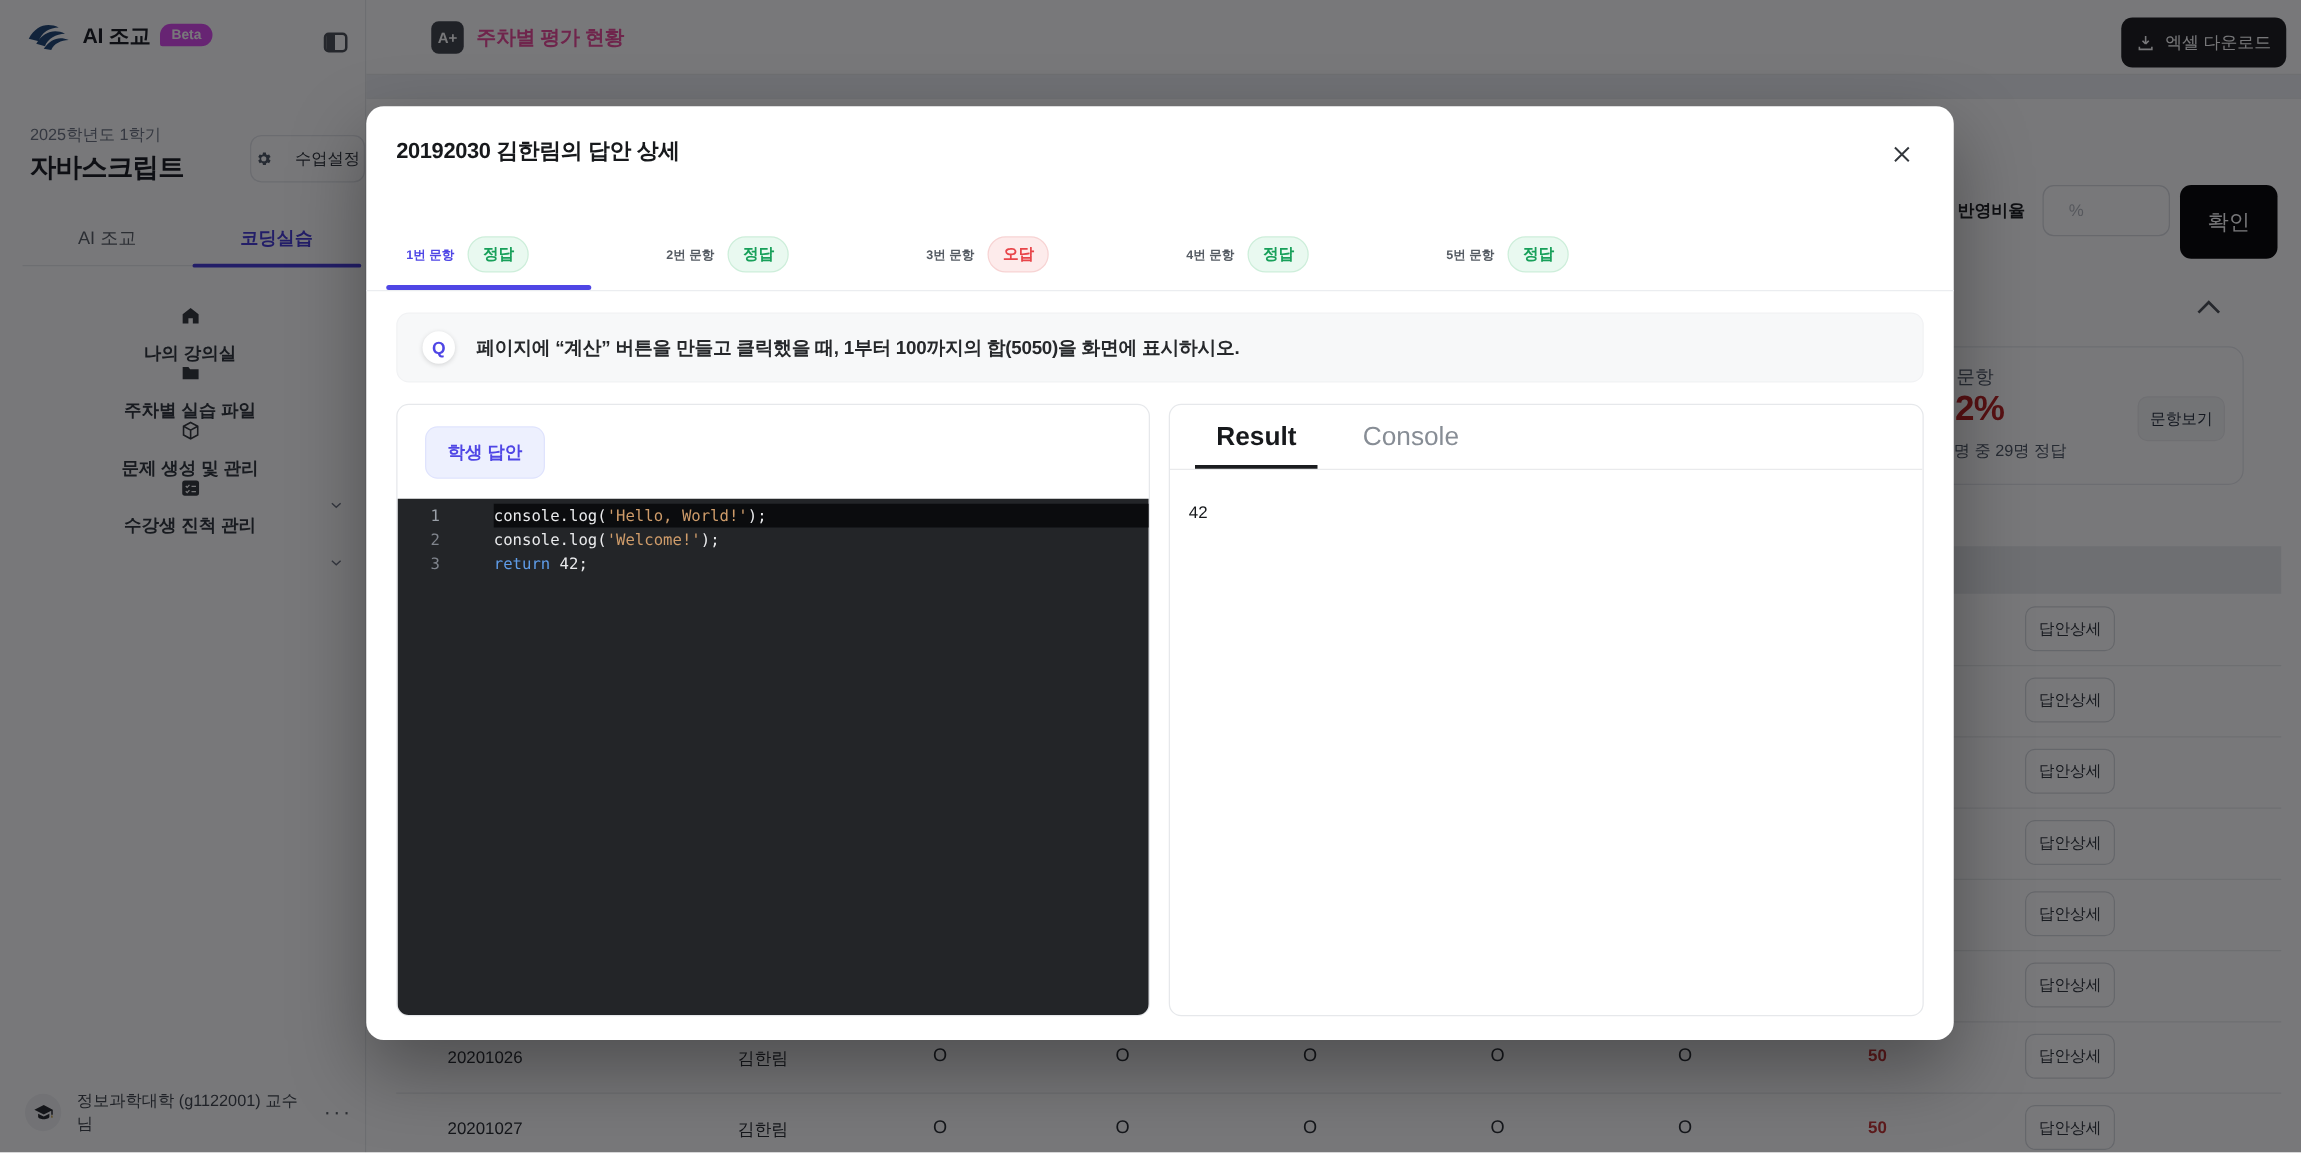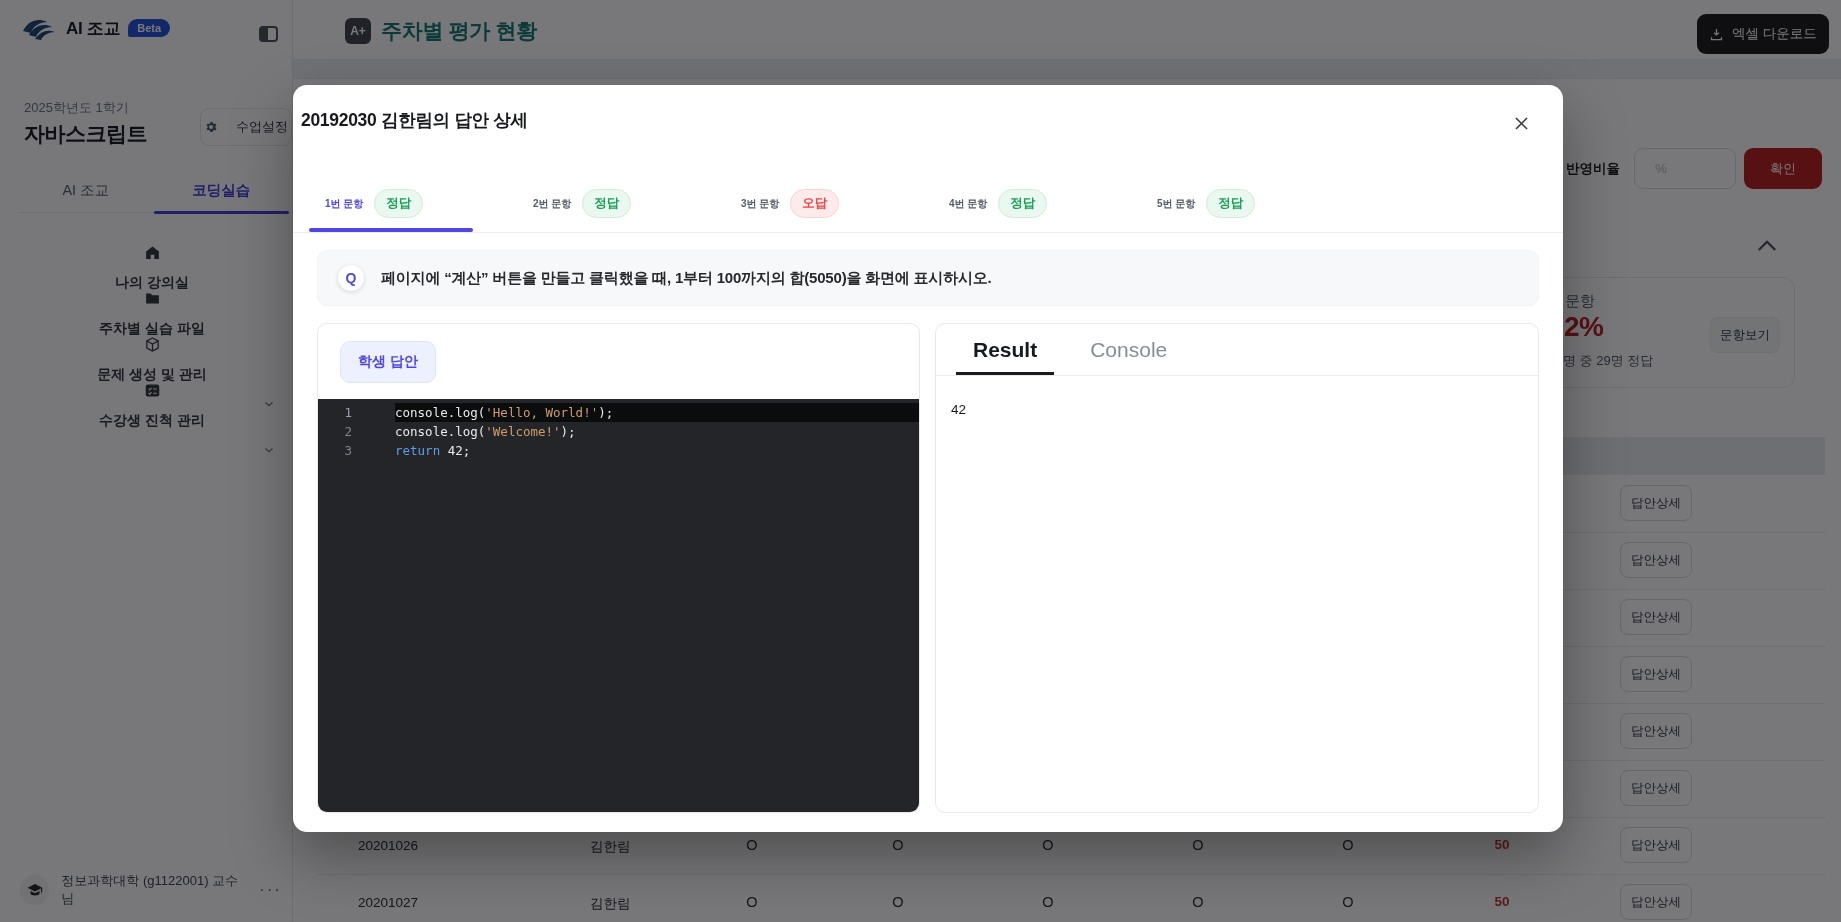--- a/index.html
+++ b/index.html
@@ -8,21 +8,21 @@
     position:relative; overflow:hidden;
     font-family:"Liberation Sans", sans-serif;
     background:#eef0f3; color:#222;
   }
   .abs { position:absolute; }
 
   
   .sidebar { left:0; top:0; width:293px; height:922px; background:#fff; border-right:1px solid #e7e9ec; }
   .logo-row { position:absolute; left:20px; top:14px; display:flex; align-items:center; gap:8px; }
   .logo-text { font-size:17px; font-weight:700; color:#14181d; letter-spacing:-0.3px; }
-  .beta-badge { background:#1d4ed8; color:#fff; font-size:11px; font-weight:600; padding:3px 9px; border-radius:9px 9px 9px 2px; }
+  .beta-badge { background:#d946ef; color:#fff; font-size:11px; font-weight:600; padding:3px 9px; border-radius:9px 9px 9px 2px; }
   .collapse-btn { position:absolute; right:14px; top:26px; width:19px; height:16px; border:2px solid #474c52; border-radius:4px; }
   .collapse-btn::before { content:''; position:absolute; left:0; top:0; width:7px; height:100%; background:#474c52; }
   .semester { position:absolute; left:24px; top:99px; font-size:13px; color:#6b7280; }
   .course-title { position:absolute; left:24px; top:120px; font-size:21px; font-weight:800; color:#14181d; letter-spacing:-0.5px; }
   .settings-btn { position:absolute; left:200px; top:108px; width:92px; height:38px; border:1px solid #e2e4e8; border-radius:9px; background:#fff; display:flex; align-items:center; justify-content:center; gap:18px; font-size:13px; color:#2b3138; }
   .side-tabs { position:absolute; left:18px; right:3px; top:168px; height:45px; display:flex; border-bottom:1px solid #e7e9ec; }
   .side-tab { flex:1; display:flex; align-items:center; justify-content:center; font-size:14.5px; color:#555b63; position:relative; cursor:pointer; }
   .side-tab.active { color:#4338d8; font-weight:700; }
   .side-tab.active::after { content:''; position:absolute; left:0; right:0; bottom:-2px; height:3px; background:#4338d8; border-radius:2px; }
   .side-menu { position:absolute; left:0; top:244px; width:100%; }
@@ -30,46 +30,46 @@
   .menu-item .chev { margin-left:auto; }
   .user-row { position:absolute; left:20px; right:10px; top:872px; display:flex; align-items:center; gap:12px; }
   .avatar { width:30px; height:30px; border-radius:50%; background:#f1f2f4; display:flex; align-items:center; justify-content:center; }
   .user-name { font-size:13px; color:#3c4249; }
   .user-more { margin-left:auto; font-size:17px; color:#565b61; letter-spacing:2px; cursor:pointer; }
 
   
   .top-header { left:293px; top:0; width:1548px; height:60px; background:#fff; border-bottom:1px solid #e9eaec; }
   .page-title-wrap { position:absolute; left:52px; top:17px; display:flex; align-items:center; gap:10px; }
   .aplus-icon { width:26px; height:26px; background:#3d4148; color:#fff; border-radius:6px; font-size:12px; font-weight:700; display:flex; align-items:center; justify-content:center; }
-  .page-title { font-size:21px; font-weight:700; color:#0f766e; letter-spacing:-0.3px; }
+  .page-title { font-size:16px; font-weight:700; color:#ec4899; letter-spacing:-0.3px; }
   .excel-btn { left:1697px; top:14px; width:132px; height:40px; background:#17181a; color:#fff; border-radius:9px; display:flex; align-items:center; justify-content:center; gap:8px; font-size:13.5px; cursor:pointer; }
   .main-card { left:293px; top:78px; width:1548px; height:844px; background:#fff; border-top:1px solid #e6e8eb; }
   .ratio-label { left:1566px; top:160px; font-size:13.5px; font-weight:700; color:#17191c; }
   .ratio-input { left:1634px; top:148px; width:102px; height:41px; border:1px solid #d9dbe0; border-radius:9px; padding-left:20px; font-size:13.5px; color:#30343a; background:#fff; font-family:"Liberation Sans", sans-serif; }
   .ratio-input::placeholder { color:#b4b8bf; }
-  .confirm-btn { left:1744px; top:148px; width:78px; height:41px; background:#b91c1c; color:#fff; border-radius:9px; display:flex; align-items:center; justify-content:center; font-size:13px; cursor:pointer; }
+  .confirm-btn { left:1744px; top:148px; width:78px; height:59px; background:#000000; color:#fff; border-radius:9px; display:flex; align-items:center; justify-content:center; font-size:17px; cursor:pointer; }
   .collapse-chevron { left:1756px; top:238px; }
   .stat-card { left:1350px; top:277px; width:445px; height:111px; border:1px solid #e5e7eb; border-radius:12px; background:#fff; }
   .stat-label { left:1565px; top:292px; font-size:15px; color:#4b5563; }
   .stat-percent { left:1564px; top:311px; font-size:28px; font-weight:800; color:#b91c1c; letter-spacing:-0.5px; }
   .stat-sub { left:1563px; top:352px; font-size:13px; color:#4b5563; }
   .view-btn { left:1710px; top:317px; width:70px; height:36px; background:#f4f5f6; border:1px solid #ebecee; border-radius:8px; display:flex; align-items:center; justify-content:center; font-size:12.5px; color:#1f2937; cursor:pointer; }
   .thead-band { left:317px; top:437px; width:1508px; height:38px; background:#e9ebee; }
   .row-divider { left:317px; width:1508px; height:1px; background:#e8eaec; }
   .action-btn { position:absolute; left:1620px; width:72px; height:36px; background:#fff; border:1px solid #d6d9dd; border-radius:8px; display:flex; align-items:center; justify-content:center; font-size:12.5px; color:#2b3138; cursor:pointer; }
   .cell { position:absolute; font-size:13.5px; color:#24282d; }
   .cell.mark { width:30px; text-align:center; font-size:14.5px; }
   .cell.score { width:30px; text-align:center; font-weight:700; color:#c53030; }
 
   
   .overlay { left:0; top:0; width:1841px; height:922px; background:rgba(10,10,12,0.55); z-index:50; }
 
   
   .modal { left:293px; top:85px; width:1270px; height:747px; background:#fff; border-radius:14px; z-index:60; box-shadow:0 24px 60px rgba(0,0,0,0.35); }
-  .modal-title { position:absolute; left:8px; top:23px; font-size:17.5px; font-weight:800; color:#17191c; letter-spacing:-0.3px; }
+  .modal-title { position:absolute; left:24px; top:23px; font-size:17.5px; font-weight:800; color:#17191c; letter-spacing:-0.3px; }
   .modal-close { position:absolute; right:30px; top:26px; width:24px; height:24px; display:flex; align-items:center; justify-content:center; cursor:pointer; }
   .mtabs { position:absolute; left:0; top:68px; width:100%; height:80px; border-bottom:1px solid #ebedf0; display:flex; padding-left:24px; }
   .mtab { width:208px; display:flex; align-items:center; gap:11px; padding-left:8px; padding-top:22px; position:relative; cursor:pointer; }
   .mtab-label { font-size:10px; font-weight:700; color:#555b63; }
   .mtab.active .mtab-label { color:#4f46e5; }
   .mtab.active::after { content:''; position:absolute; left:-8px; bottom:0; width:164px; height:4px; background:#4f46e5; border-radius:3px; }
   .badge { font-size:12.5px; font-weight:600; padding:5px 11px; border-radius:999px; }
   .badge.correct { color:#18a05a; background:#e9f9f0; border:1px solid #cdeeda; }
   .badge.wrong { color:#e8454a; background:#fdebeb; border:1px solid #f7d3d3; }
   .question-bar { position:absolute; left:24px; right:24px; top:165px; height:56px; background:#f7f8f9; border:1px solid #f1f2f4; border-radius:10px; display:flex; align-items:center; padding-left:20px; gap:17px; }

